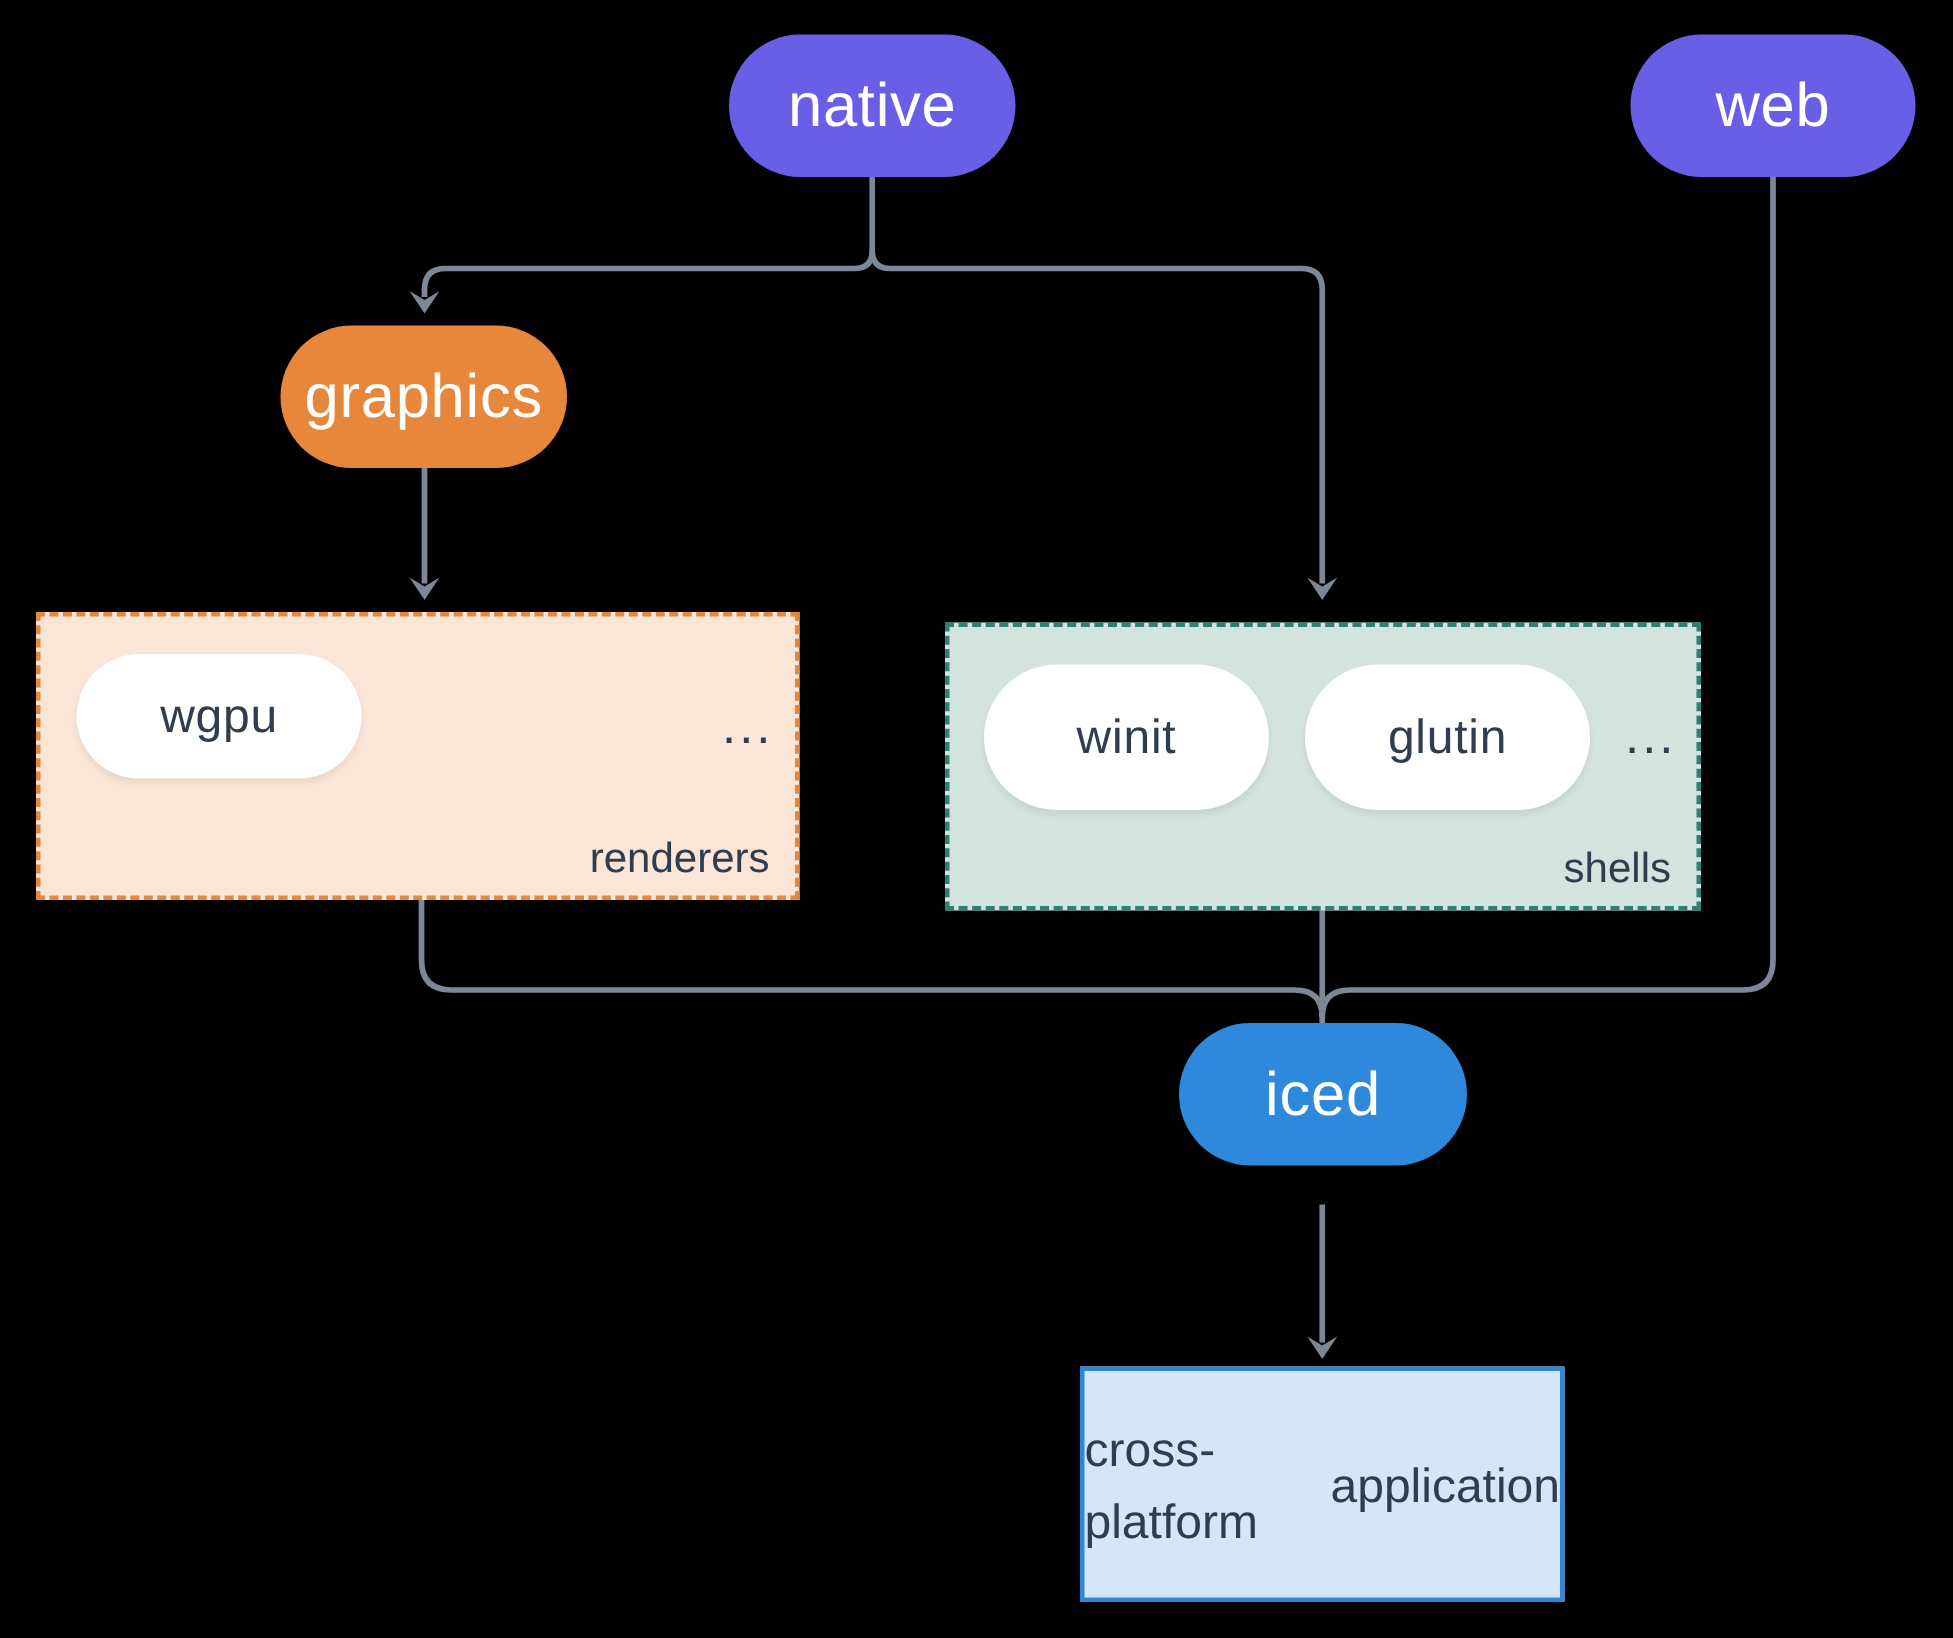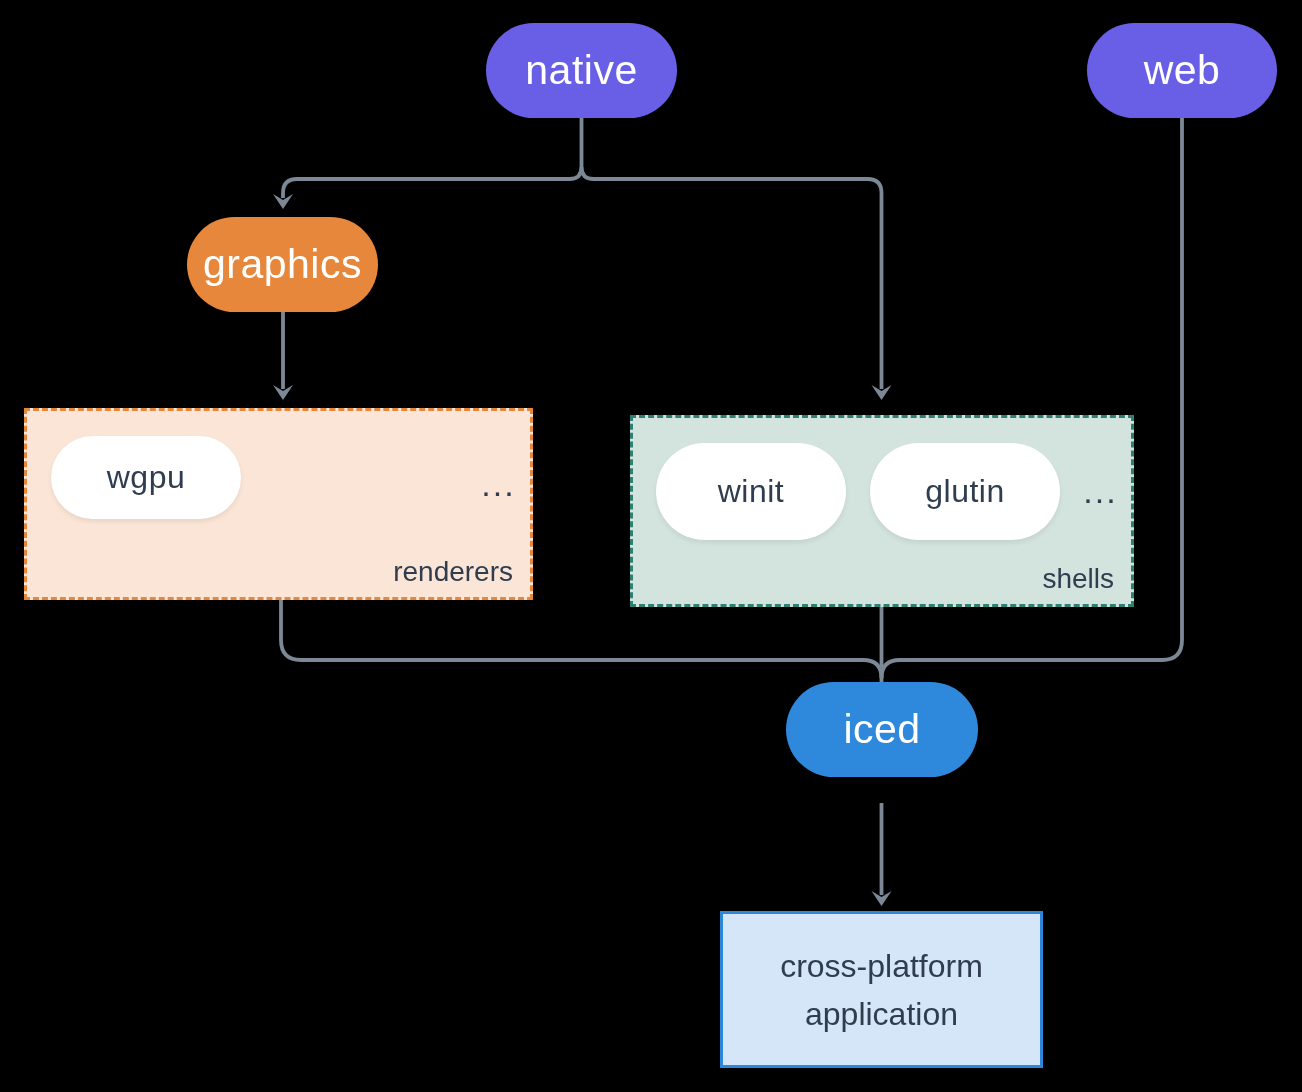--- a/index.html
+++ b/index.html
@@ -98,21 +98,21 @@
     letter-spacing:2px;
   }
   .app-box{
     position:absolute;
     left:720px;top:911px;
     width:323px;height:157px;
     box-sizing:border-box;
     background:var(--app_fill);
     border:3px solid var(--app_border);
     display:flex;
-    flex-direction:column;
+    flex-direction:row;
     align-items:center;
     justify-content:center;
     font-size:32px;
     line-height:48px;
     color:var(--ink);
   }
 </style>
 </head>
 <body>
 

